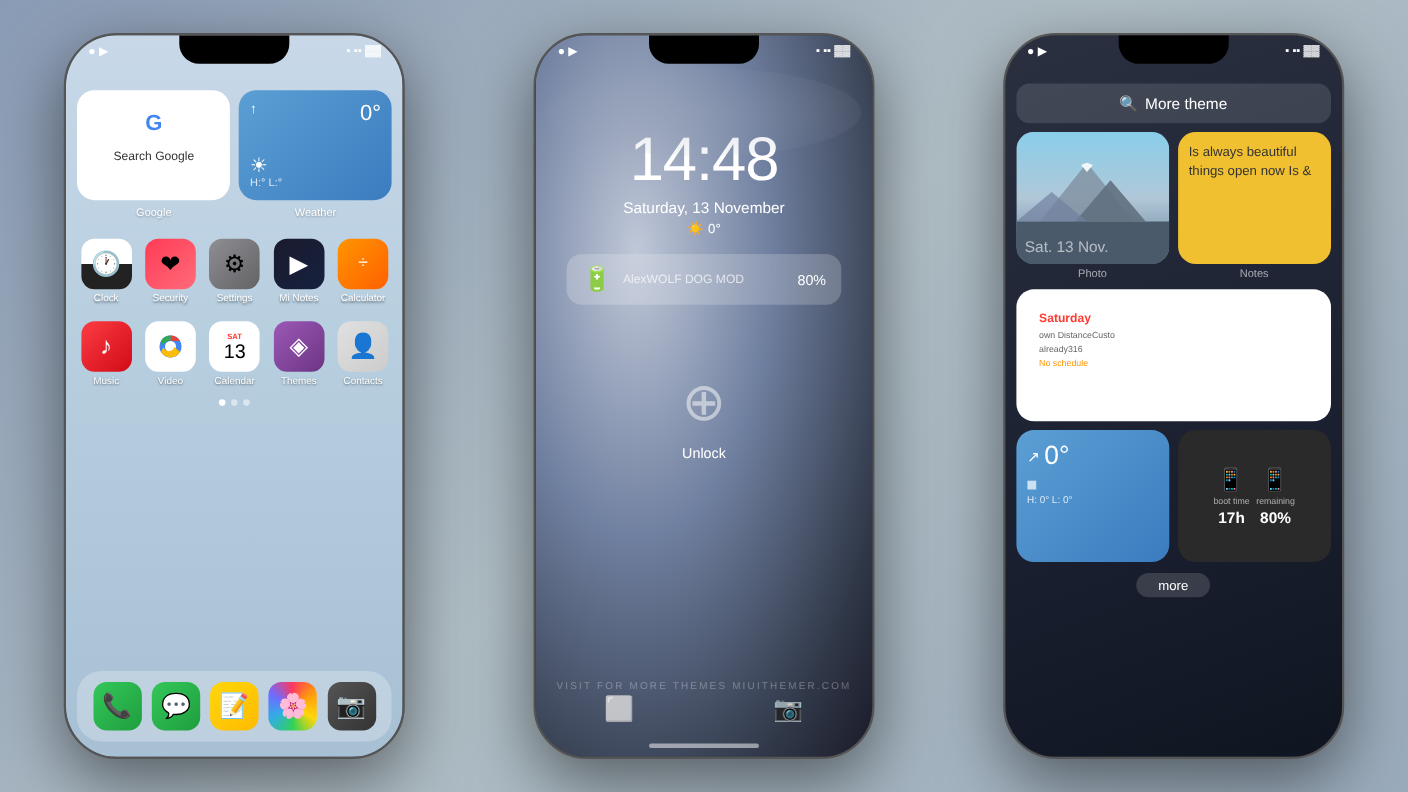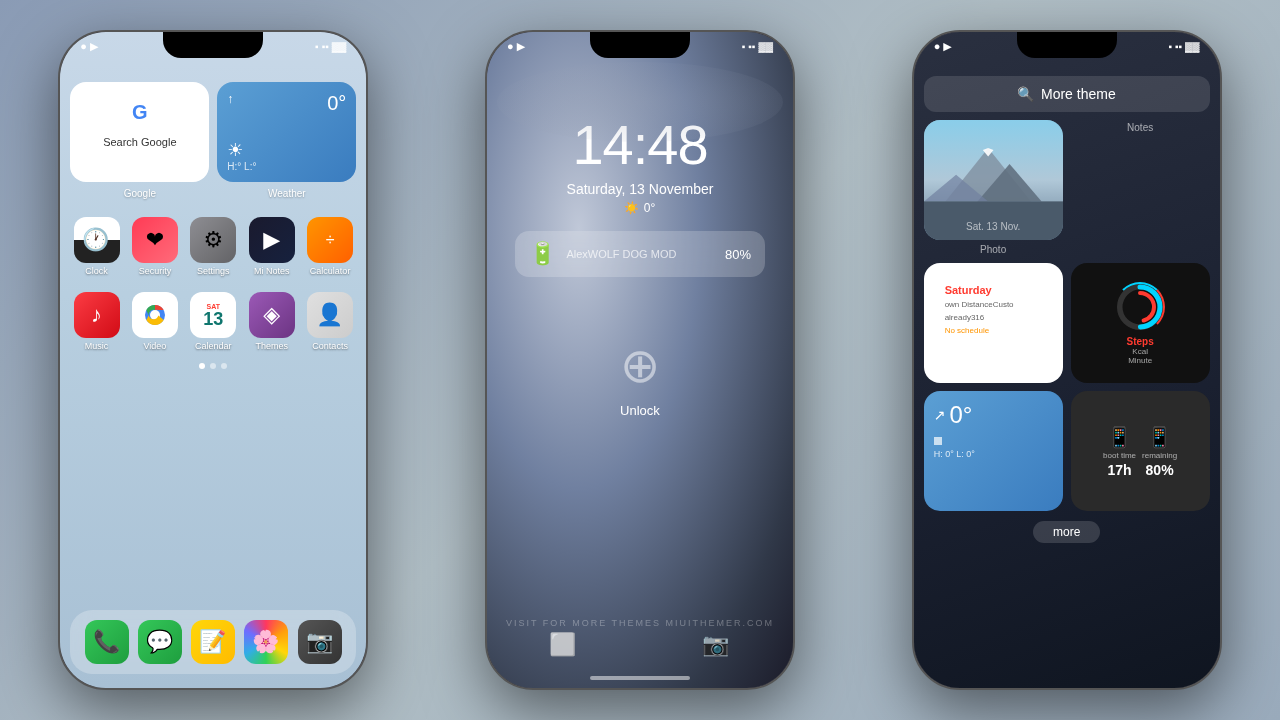--- a/index.html
+++ b/index.html
@@ -224,21 +224,21 @@
     }
     .w-photo {
       background: linear-gradient(135deg, #4a5a6a, #2a3a4a);
       display: flex; flex-direction: column; justify-content: flex-end;
       padding: 8px;
     }
     .w-photo-bg {
       position: absolute; top: 0; left: 0; right: 0; bottom: 0;
       background: linear-gradient(135deg, #708090 0%, #4a5a6a 40%, #2a3a50 70%, #1a2535 100%);
     }
-    .w-photo-date { font-size: 10px; color: rgba(255,255,255,0.6); position: relative; z-index: 1; text-align: center; }
+    .w-photo-date { font-size: 14px; color: rgba(255,255,255,0.6); position: relative; z-index: 1; }
     .w-notes {
       background: #f0c030;
       padding: 10px;
       display: flex; flex-direction: column; justify-content: flex-start;
     }
     .w-notes-text { font-size: 12px; color: #333; line-height: 1.4; }
     .w-card-label { font-size: 10px; color: rgba(255,255,255,0.6); text-align: center; margin-top: 2px; }
 
     .w-calendar {
       background: white;
@@ -382,21 +382,21 @@
             <path d="M14 4 A10 10 0 0 1 22.66 9 L17.33 9 A5 5 0 0 0 14 9z" fill="#EA4335"></path>
             <path d="M22.66 19 A10 10 0 0 1 5.34 19 L7.67 14.5 A5 5 0 0 0 17.33 14.5z" fill="#FBBC05"></path>
             <path d="M5.34 9 A10 10 0 0 1 14 4 L14 9 A5 5 0 0 0 7.67 14.5z" fill="#34A853"></path>
           </svg>
         </div>
         <span class="app-name">Video</span>
       </div>
       <div class="app-item">
         <div class="app-icon icon-calendar" style="display:flex;flex-direction:column;align-items:center;justify-content:center;background:white;">
           <span style="font-size:7px;color:#ff3b30;font-weight:bold;">SAT</span>
-          <span style="font-size:18px;color:#0f766e;font-weight:700;line-height:1;">13</span>
+          <span style="font-size:18px;color:#000000;font-weight:400;line-height:1;">13</span>
         </div>
         <span class="app-name">Calendar</span>
       </div>
       <div class="app-item">
         <div class="app-icon icon-themes" style="color:white;font-size:22px;">◈</div>
         <span class="app-name">Themes</span>
       </div>
       <div class="app-item">
         <div class="app-icon icon-contacts" style="font-size:22px;">👤</div>
         <span class="app-name">Contacts</span>
@@ -510,48 +510,37 @@
             </svg>
           </div>
           <div style="position:relative;z-index:1;">
             <div class="w-photo-date">Sat. 13 Nov.</div>
           </div>
         </div>
         <div class="w-card-label">Photo</div>
       </div>
 
       <div style="display:flex;flex-direction:column;gap:2px;flex:1;">
+        <div class="w-card w-notes">
+          <div class="w-notes-text">Is always beautiful things open now  Is &amp;</div>
+        </div>
         <div class="w-card-label">Notes</div>
       </div>
     </div>
 
     <div class="widget-row">
       <div style="display:flex;flex-direction:column;gap:2px;flex:1;">
         <div class="w-card w-calendar">
           <div class="w-cal-day">Saturday</div>
           <div class="w-cal-info">own  DistanceCusto</div>
           <div class="w-cal-info">already316</div>
           <div class="w-cal-info" style="color:#ff9500;">No schedule</div>
         </div>
       </div>
 
-      <div style="display:flex;flex-direction:column;gap:2px;flex:1;">
-        <div class="w-card w-steps">
-          <div class="steps-ring">
-            <svg width="50" height="50" viewBox="0 0 50 50" style="position:absolute;">
-              <circle cx="25" cy="25" r="20" fill="none" stroke="#333" stroke-width="5"></circle>
-              <circle cx="25" cy="25" r="20" fill="none" stroke="#00d4ff" stroke-width="5" stroke-dasharray="62 63" stroke-linecap="round" transform="rotate(-90 25 25)"></circle>
-              <circle cx="25" cy="25" r="14" fill="none" stroke="#ff3b30" stroke-width="4" stroke-dasharray="40 48" stroke-linecap="round" transform="rotate(-90 25 25)"></circle>
-            </svg>
-          </div>
-          <div class="steps-label">Steps</div>
-          <div class="steps-sub">Kcal</div>
-          <div class="steps-sub">Minute</div>
-        </div>
-      </div>
     </div>
 
     <div class="widget-row">
       <div style="display:flex;flex-direction:column;gap:2px;flex:1;">
         <div class="w-card w-weather2">
           <div style="display:flex;align-items:center;gap:4px;">
             <span style="font-size:14px;">↗</span>
             <span class="w2-temp">0°</span>
           </div>
           <div style="margin-top:8px;">

